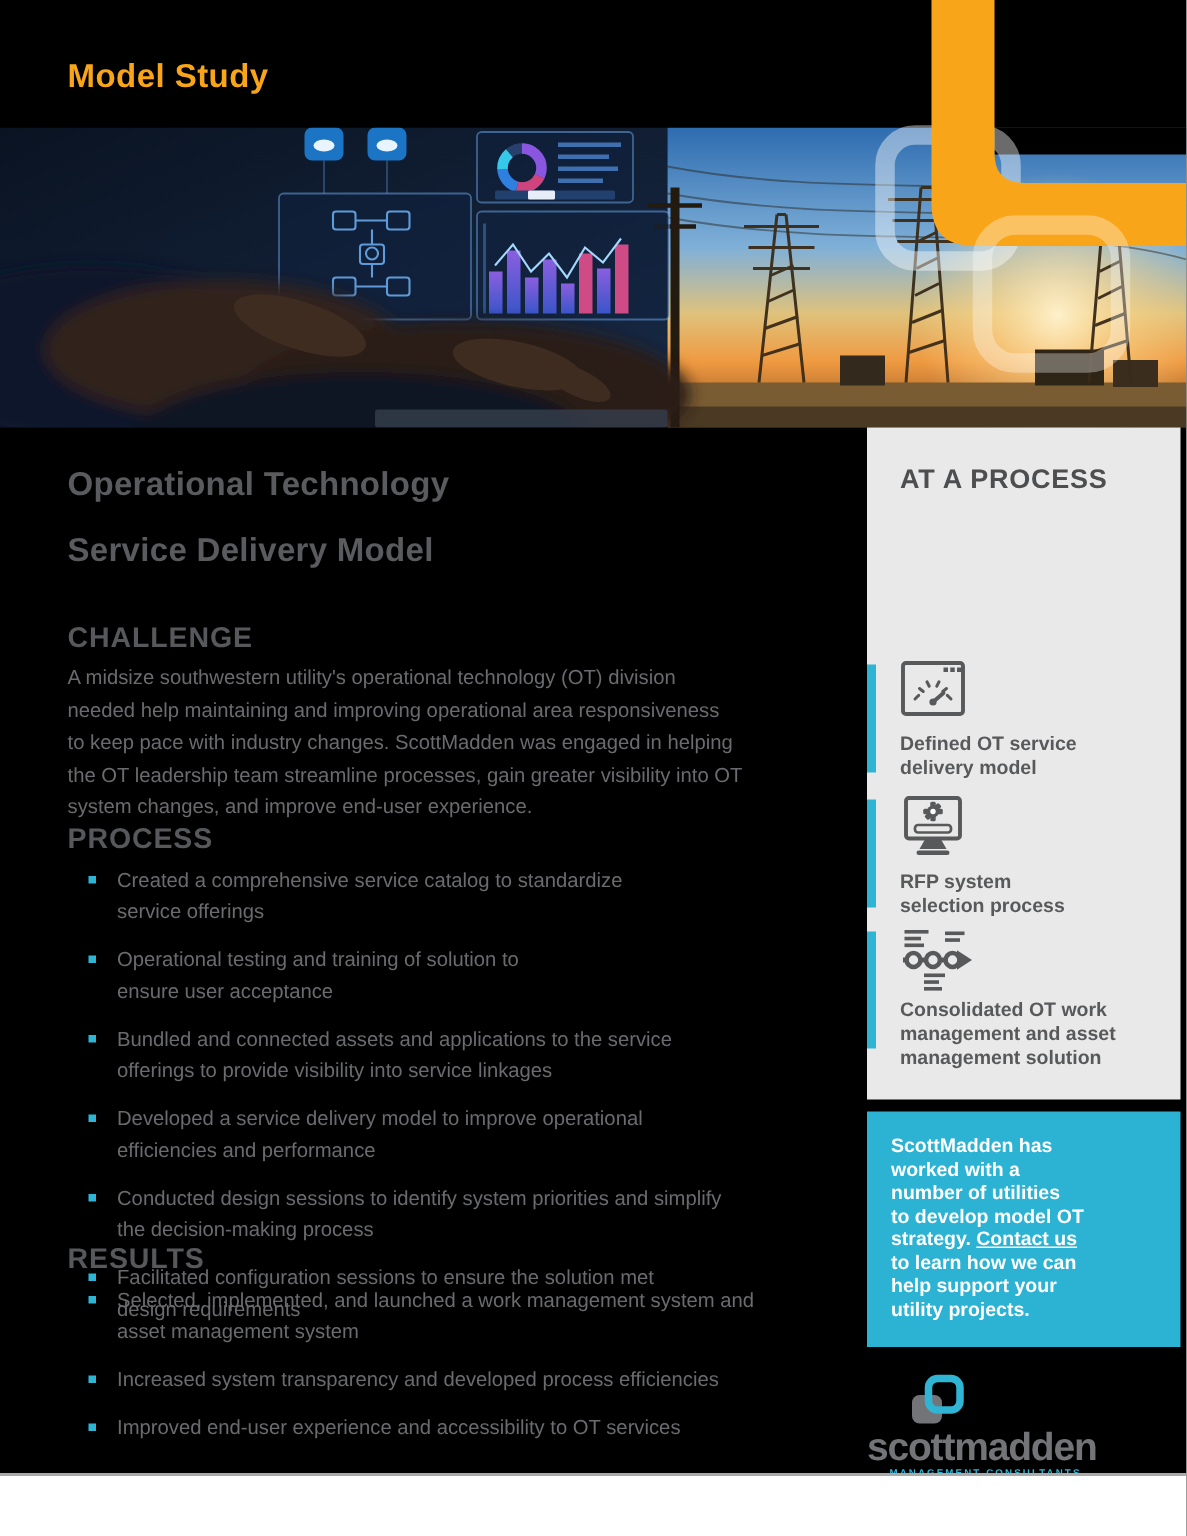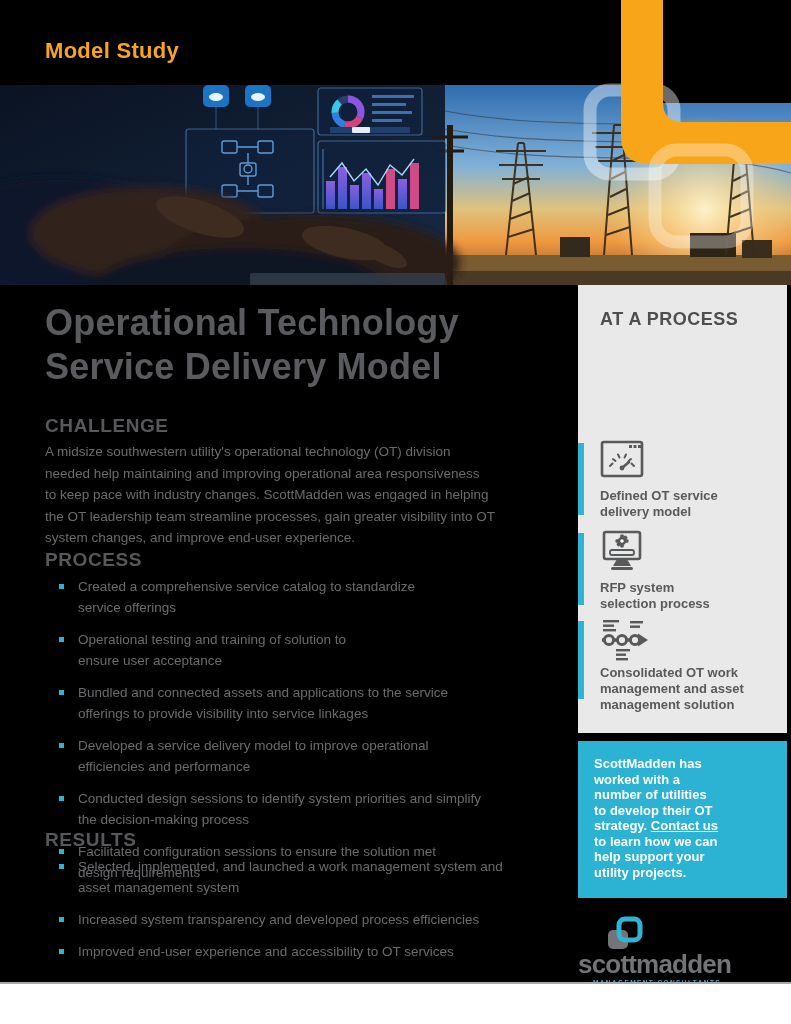--- a/index.html
+++ b/index.html
@@ -18,21 +18,21 @@
 
   
   .banner { position:absolute; left:0; top:85px; width:791px; height:200px; }
 
   
   .deco { position:absolute; left:0; top:0; width:791px; height:300px; pointer-events:none; }
 
   
   .page-title {
     position:absolute; left:45px; top:301px; width:540px;
-    color:#5A5B5E; font-size:36px; line-height:44px; font-weight:bold; letter-spacing:0.2px;
+    color:#5A5B5E; font-size:22px; line-height:44px; font-weight:bold; letter-spacing:0.2px;
   }
   .section-heading {
     color:#57585B; font-size:19px; font-weight:bold; letter-spacing:0.6px;
   }
   .challenge-heading { position:absolute; left:45px; top:415px; }
   .challenge-body {
     position:absolute; left:45px; top:441px; width:530px;
     color:#6A6B6E; font-size:13.5px; line-height:21.5px;
   }
   .process-heading { position:absolute; left:45px; top:549px; }
@@ -339,21 +339,21 @@
       </svg>
       <div class="glance-label pre">Consolidated OT work
 management and asset
 management solution</div>
     </div>
   </div>
 
   <div class="callout"><span>ScottMadden has
 worked with a
 number of utilities
-to develop their OT
+to develop model OT
 strategy. </span><a href="#">Contact us</a><span>
 to learn how we can
 help support your
 utility projects.</span></div>
 
   <div class="logo">
     <svg class="logo-mark" width="42" height="40" viewBox="0 0 42 40">
       <rect x="2" y="14" width="20" height="19" rx="5" fill="#737477"></rect>
       <rect x="13" y="3" width="21" height="21" rx="6" fill="none" stroke="#2FB4D3" stroke-width="5"></rect>
     </svg>

